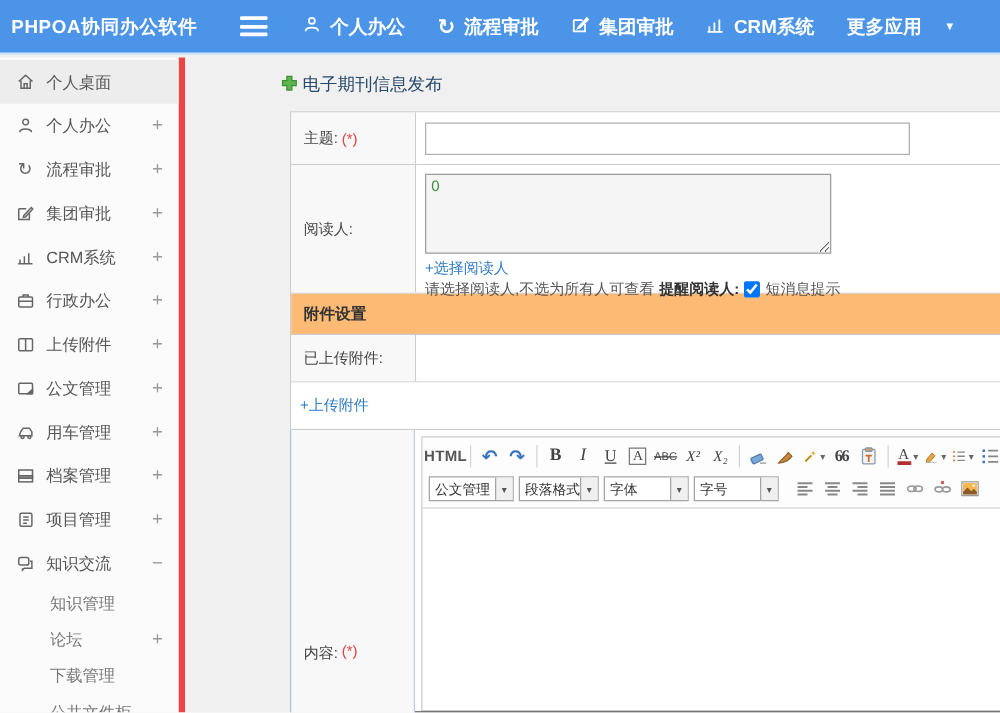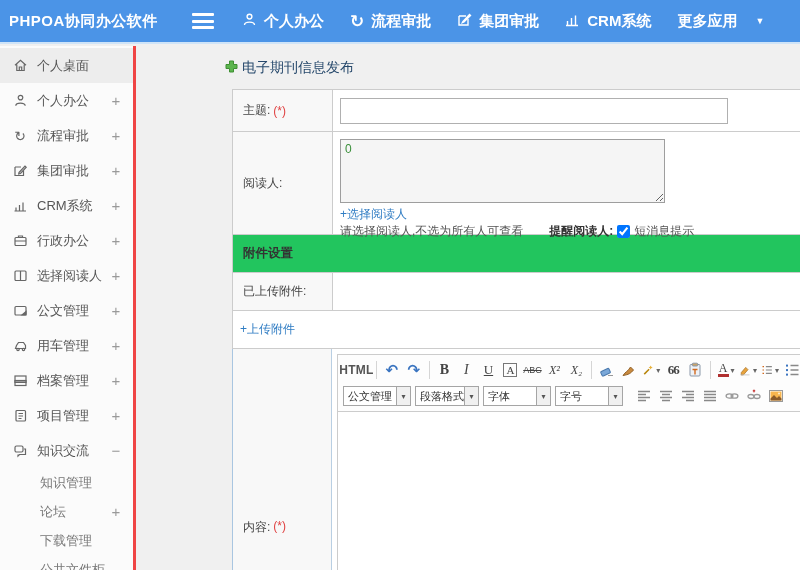--- a/index.html
+++ b/index.html
@@ -12,21 +12,21 @@
   .logo { width:192px; padding-left:9px; font-size:15px; font-weight:bold; letter-spacing:.5px; }
   .burger { width:22px; height:16px; margin-right:28px; display:flex; flex-direction:column; justify-content:space-between; cursor:pointer; }
   .burger i { display:block; height:3px; background:#fff; border-radius:1px; }
   .hnav { display:flex; align-items:center; gap:26px; }
   .hitem { display:flex; align-items:center; gap:7px; font-size:15px; font-weight:600; cursor:pointer; white-space:nowrap; }
   .hitem svg { stroke:#fff; fill:none; stroke-width:1.4; }
   .hflow { font-size:17px; font-weight:bold; line-height:1; }
   .caret { font-size:9px; margin-left:-8px; }
 
   
-  .side { position:absolute; top:46px; left:0; width:136px; height:524px; background:#fbfbfb; border-right:3px solid #ef4444; padding-top:2px; overflow:hidden; }
+  .side { position:absolute; top:46px; left:0; width:148px; height:524px; background:#fbfbfb; border-right:5px solid #ef4444; padding-top:2px; overflow:hidden; }
   .sitem { height:35px; display:flex; align-items:center; padding:0 10px 0 12px; color:#555; font-size:13px; cursor:pointer; }
   .sitem.active { background:#ededed; }
   .sitem .icn { width:16px; height:16px; margin-right:9px; display:flex; align-items:center; justify-content:center; color:#666; font-size:14px; }
   .sitem .icn svg { stroke:#666; fill:none; stroke-width:1.2; }
   .sitem .lbl { flex:1; }
   .exp { width:14px; text-align:center; color:#999; font-size:15px; font-weight:300; }
   .ssub { height:29px; display:flex; align-items:center; padding:0 10px 0 40px; color:#777; font-size:13px; cursor:pointer; }
   .ssub .lbl { flex:1; }
 
   
@@ -40,22 +40,22 @@
   .fcell-r { flex:1; background:#fff; padding-left:7px; }
   .req { color:#e04343; }
   .r-subject { height:42px; }
   .r-subject .fcell-r { display:flex; align-items:center; }
   .subj-input { width:388px; height:26px; border:1px solid #b0b0b0; background:#fff; padding:0 5px; font-size:12px; }
   .r-readers { height:103px; }
   .readers-ta { display:block; margin-top:7px; width:325px; height:64px; background:#f5f5f5; border:1px solid #9e9e9e; color:#3a8f3a; font-size:12px; padding:2px 4px; resize:both; font-family:inherit; }
   .sel-link,.up-link { color:#2f7cc3; text-decoration:none; font-size:12px; cursor:pointer; }
   .readers-link-row { margin-top:3px; height:16px; }
   .readers-hint-row { margin-top:1px; height:17px; display:flex; align-items:center; gap:4px; color:#555; }
-  .remind { font-weight:bold; color:#333; margin-left:22px; }
-  .r-section { height:38px; background:#22c55e; display:flex; align-items:center; padding-left:10px; font-weight:bold; color:#333; font-size:12.5px; border-bottom:1px solid #ccc; }
+  .remind { font-weight:bold; color:#333; margin-left:0; }
+  .r-section { height:33px; background:#fdba74; display:flex; align-items:center; padding-left:10px; font-weight:bold; color:#333; font-size:12.5px; border-bottom:1px solid #ccc; }
   .r-uploaded { height:38px; }
   .r-attop { height:38px; }
   .r-attop .fcell-r, .r-uploaded .fcell-r { display:flex; align-items:center; }
   .r-content { height:228px; border-bottom:none; }
   .r-content .fcell-l { align-items:flex-start; padding-top:170px; border-left:1px solid #a9c6e1; margin-left:-1px; border-right-color:#b9cfe3; }
   .r-content .fcell-r { padding:5px 0 0 5px; position:relative; overflow:hidden; }
 
   
   .ed { width:470px; }
   .ed-tb { border:1px solid #ccc; background:#fdfdfd; padding:2px 3px; }
@@ -180,21 +180,21 @@
       <span class="lbl">行政办公</span>
       <span class="exp">+</span>
     </div>
     <div class="sitem">
       <span class="icn">
           <svg width="15" height="15" viewBox="0 0 15 15">
             <rect x="2" y="3" width="11" height="9.5" rx="1"></rect>
             <path d="M7.5 3 v9.5"></path>
           </svg>
         </span>
-      <span class="lbl">选择阅读人</span>
+      <span class="lbl">上传附件</span>
       <span class="exp">+</span>
     </div>
     <div class="sitem">
       <span class="icn">
           <svg width="15" height="15" viewBox="0 0 15 15">
             <rect x="2" y="3.5" width="11" height="8.5" rx="1"></rect>
             <path d="M9 12 l4 -3.5 v3.5z" fill="#666"></path>
           </svg>
         </span>
       <span class="lbl">公文管理</span>

